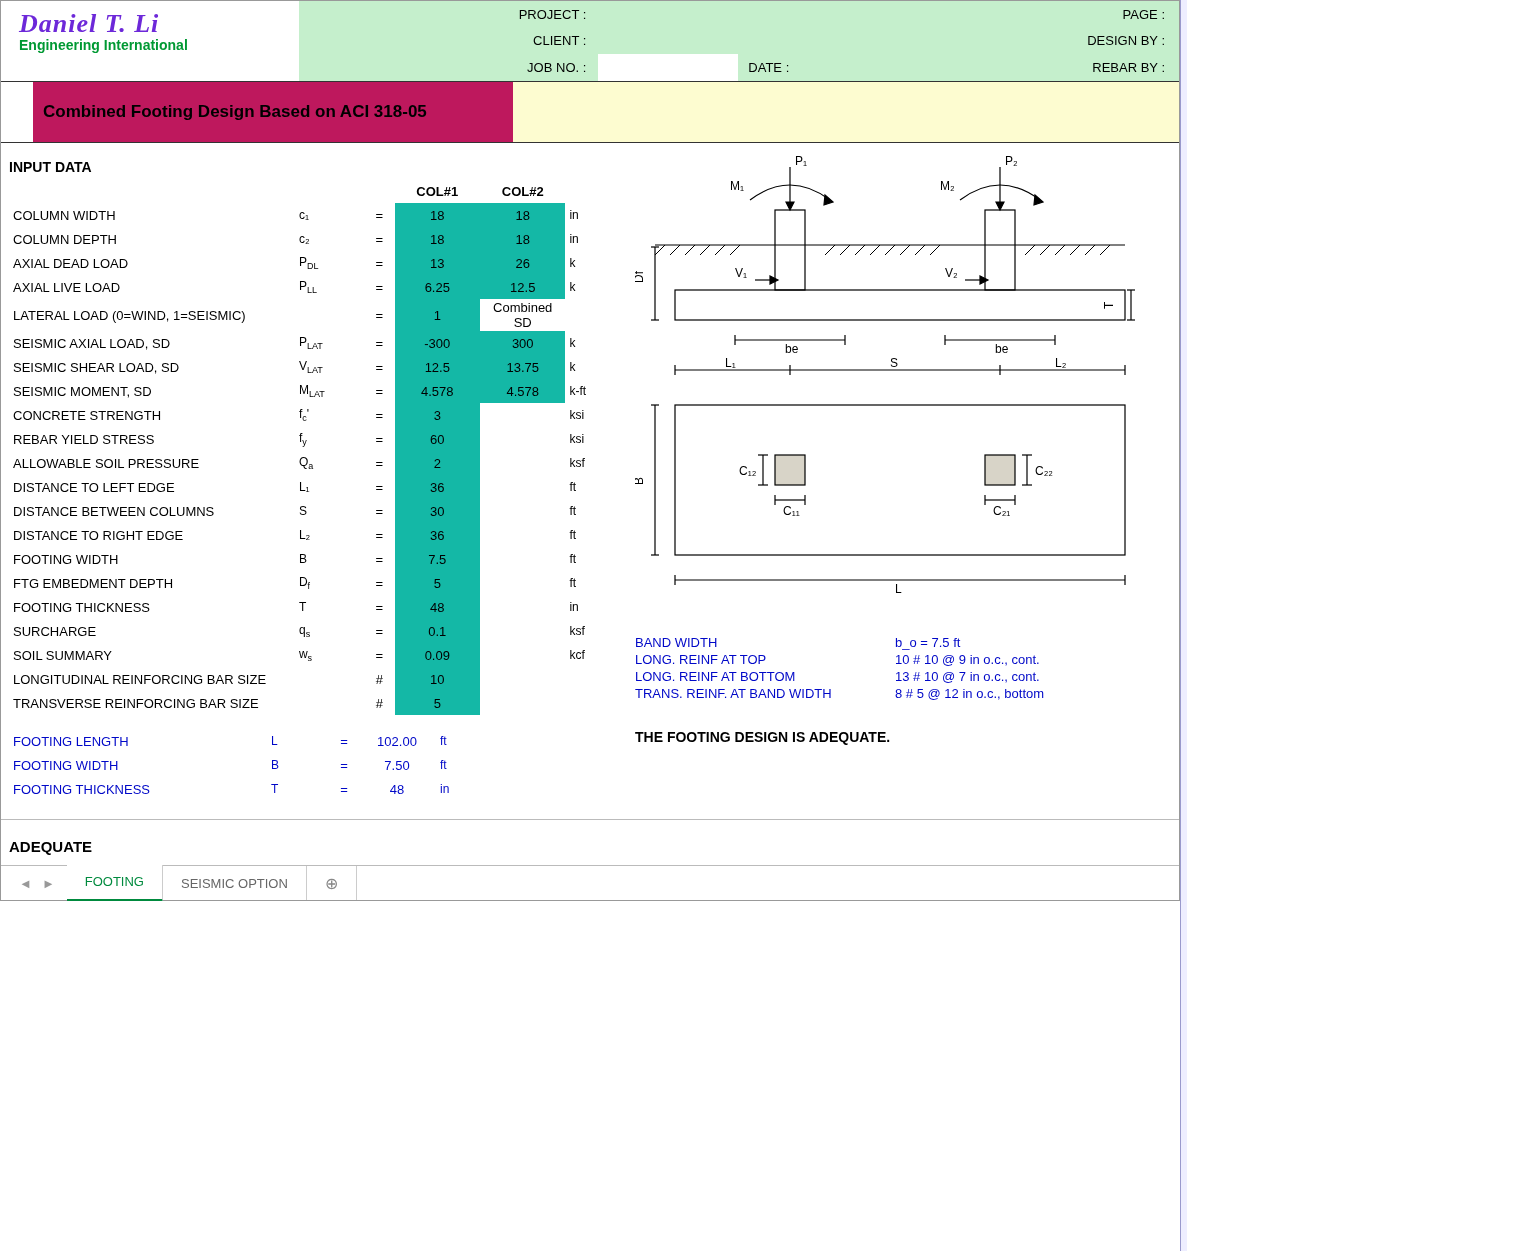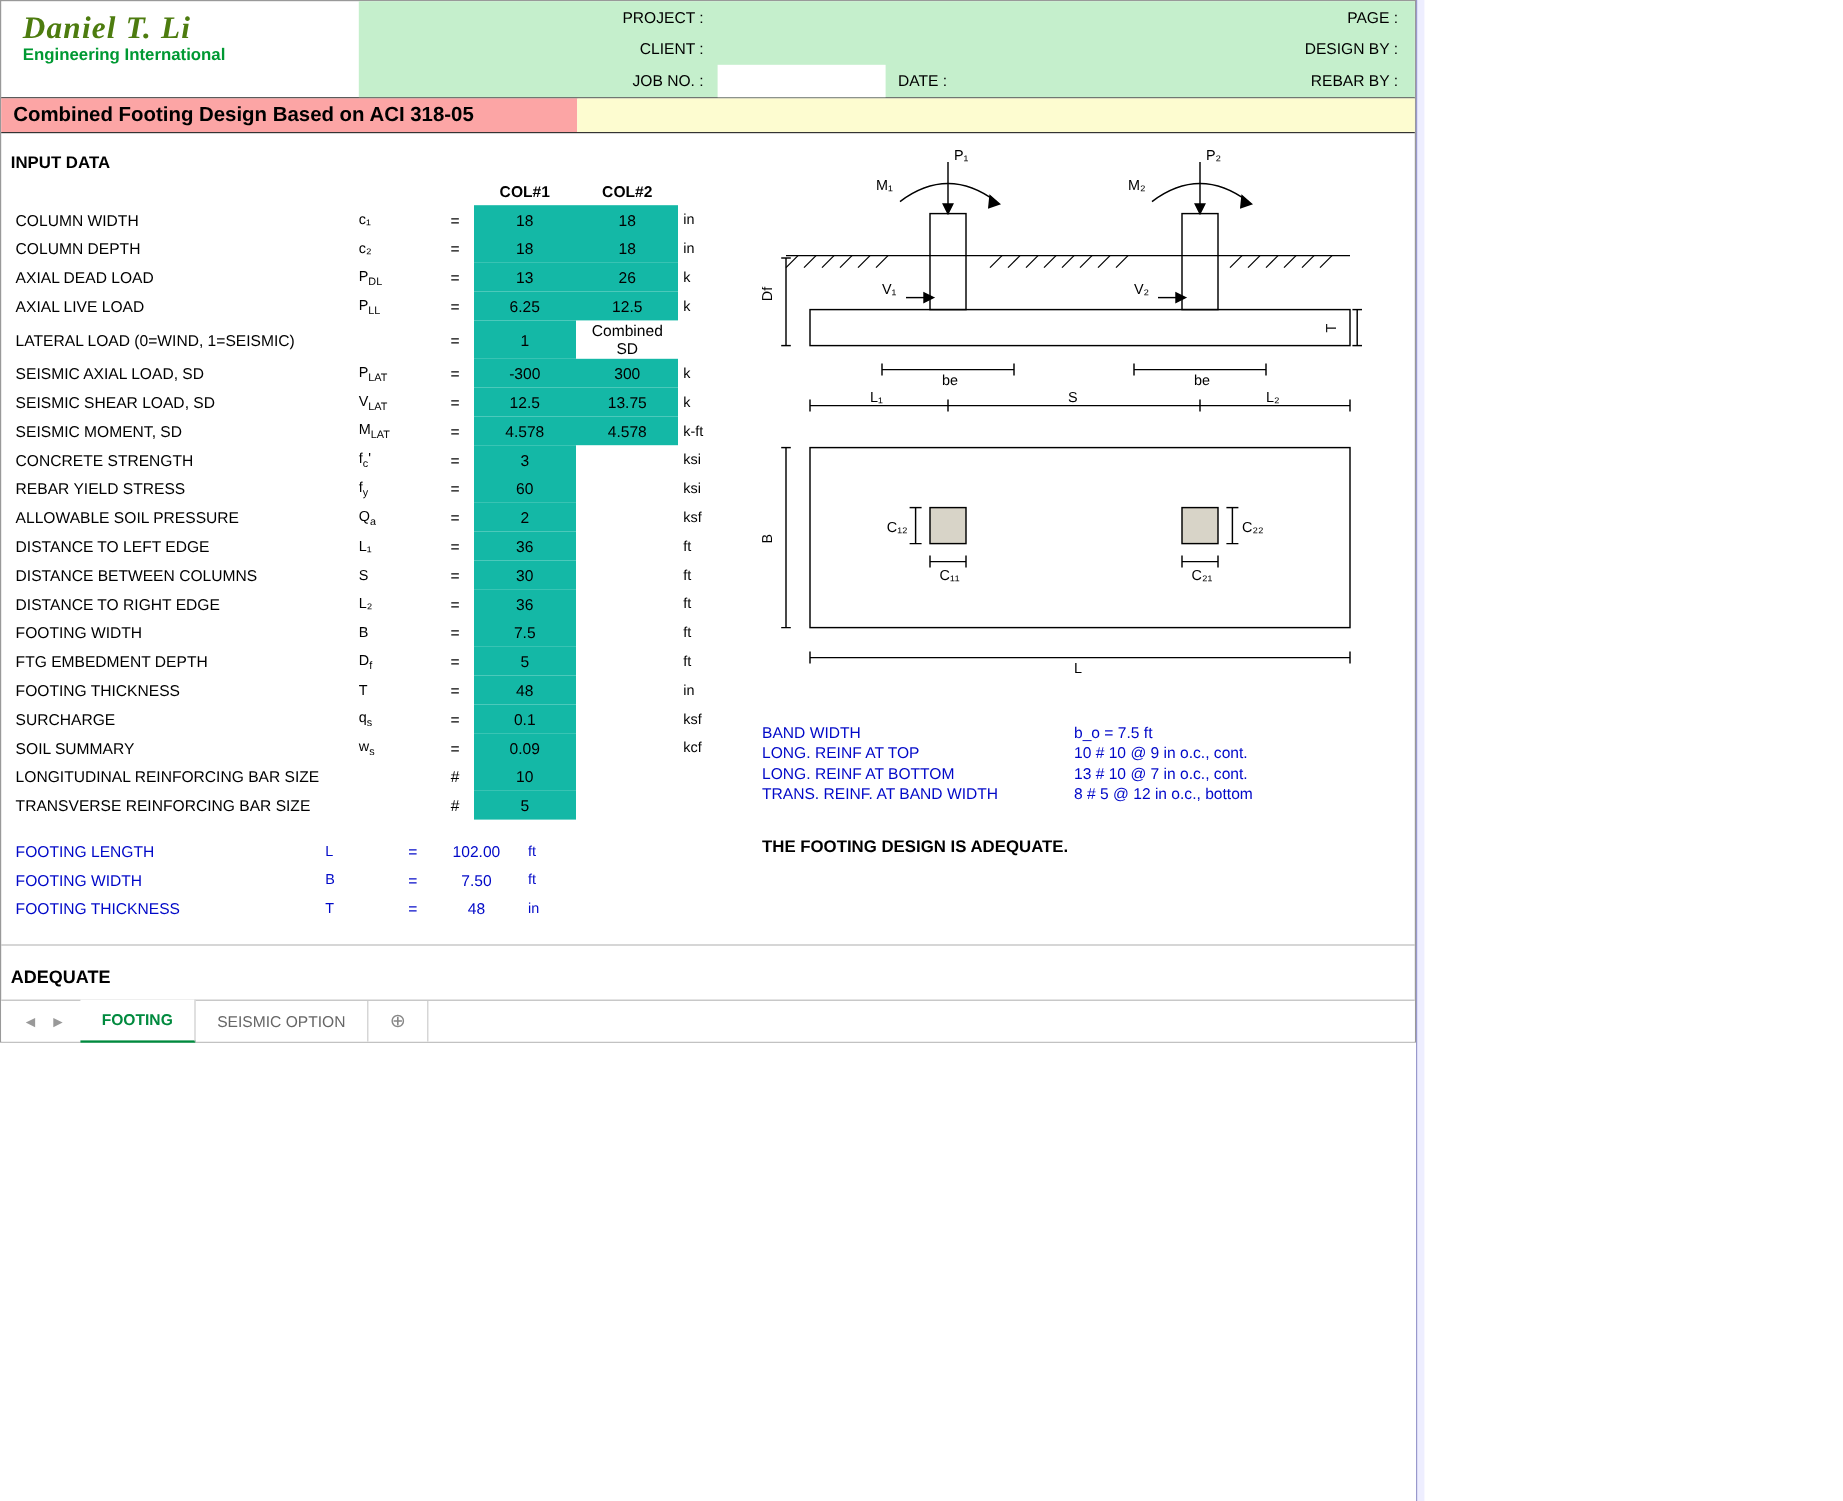--- a/index.html
+++ b/index.html
@@ -22,21 +22,21 @@
     height: 80px;
   }
   .brand {
     width: 270px;
     padding: 8px 10px 0 18px;
   }
   .brand-name {
     font-family: 'Times New Roman', serif;
     font-style: italic;
     font-weight: bold;
-    color: #4d7c0f;
+    color: #6d28d9;
     font-size: 26px;
     letter-spacing: 1px;
   }
   .brand-sub {
     color: #009933;
     font-size: 14px;
     font-weight: bold;
     margin-top: -2px;
   }
   .meta-block {
@@ -51,25 +51,26 @@
   .meta-label-left  { justify-content:flex-end; grid-column:1; }
   .meta-date-area   { grid-column:2; display:flex; align-items:center; }
   .meta-date-area .white { background:#fff; width:140px; height:100%; margin-right:10px;}
   .meta-label-right { justify-content:flex-end; grid-column:3; padding-right:14px;}
   .title-bar {
     display:flex;
     border-top:1px solid #333;
     border-bottom:1px solid #333;
   }
   .title-left {
-    background:#fca5a5;
+    background:#be185d;
     font-weight:bold;
     font-size:17px;
-    padding:4px 10px;
+    padding:20px 10px;
     width:460px;
+    margin-left:32px;
   }
   .title-right { flex:1; background:#fdfcd0; }
   
   .body {
     display:flex;
     padding:12px 10px 8px 8px;
     gap:6px;
   }
   .left-col { width:620px; }
   .section-h { font-weight:bold; font-size:14px; margin:4px 0 4px 0;}
@@ -104,21 +105,21 @@
     font-size:13px; color:#666;
     padding-left:6px;
     background:#fff;
   }
   .tab-nav { display:flex; gap:2px; padding:0 8px; color:#999; }
   .tab-nav span { padding:2px 4px; }
   .tab {
     padding:0 18px; height:100%; display:flex; align-items:center;
     border-right:1px solid #ccc; cursor:default;
   }
-  .tab.active { color:#008a3e; font-weight:bold; border-bottom:3px solid #008a3e; background:#fff;}
+  .tab.active { color:#008a3e; font-weight:normal; border-bottom:3px solid #008a3e; background:#fff;}
   .tab.add { color:#888; font-size:16px; }
   .sliver { width:6px; background:#eef; border-left:1px solid #99c;}
 </style>
 </head>
 <body>
 
 <div class="sheet">
 
   <div class="header">
     <div class="brand">

